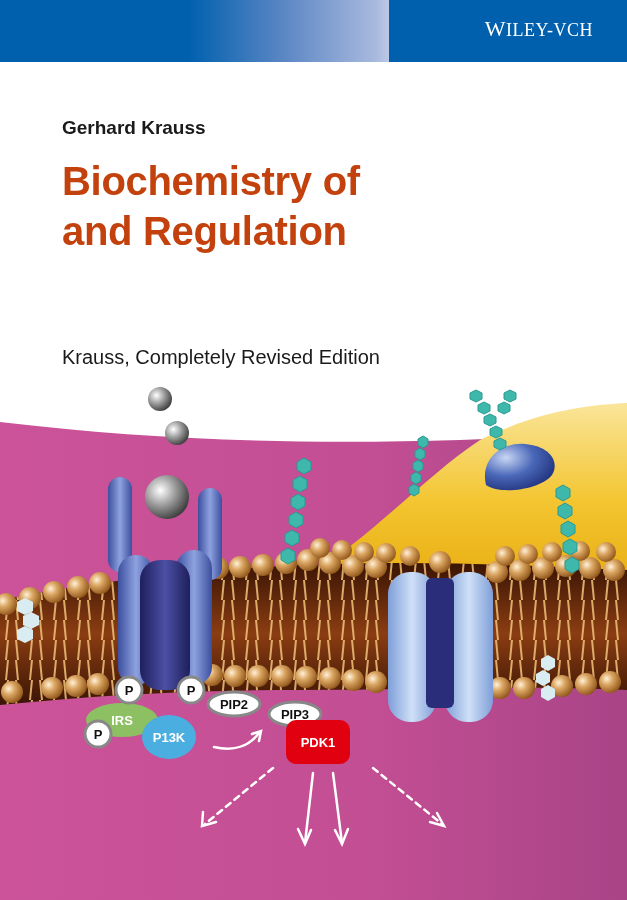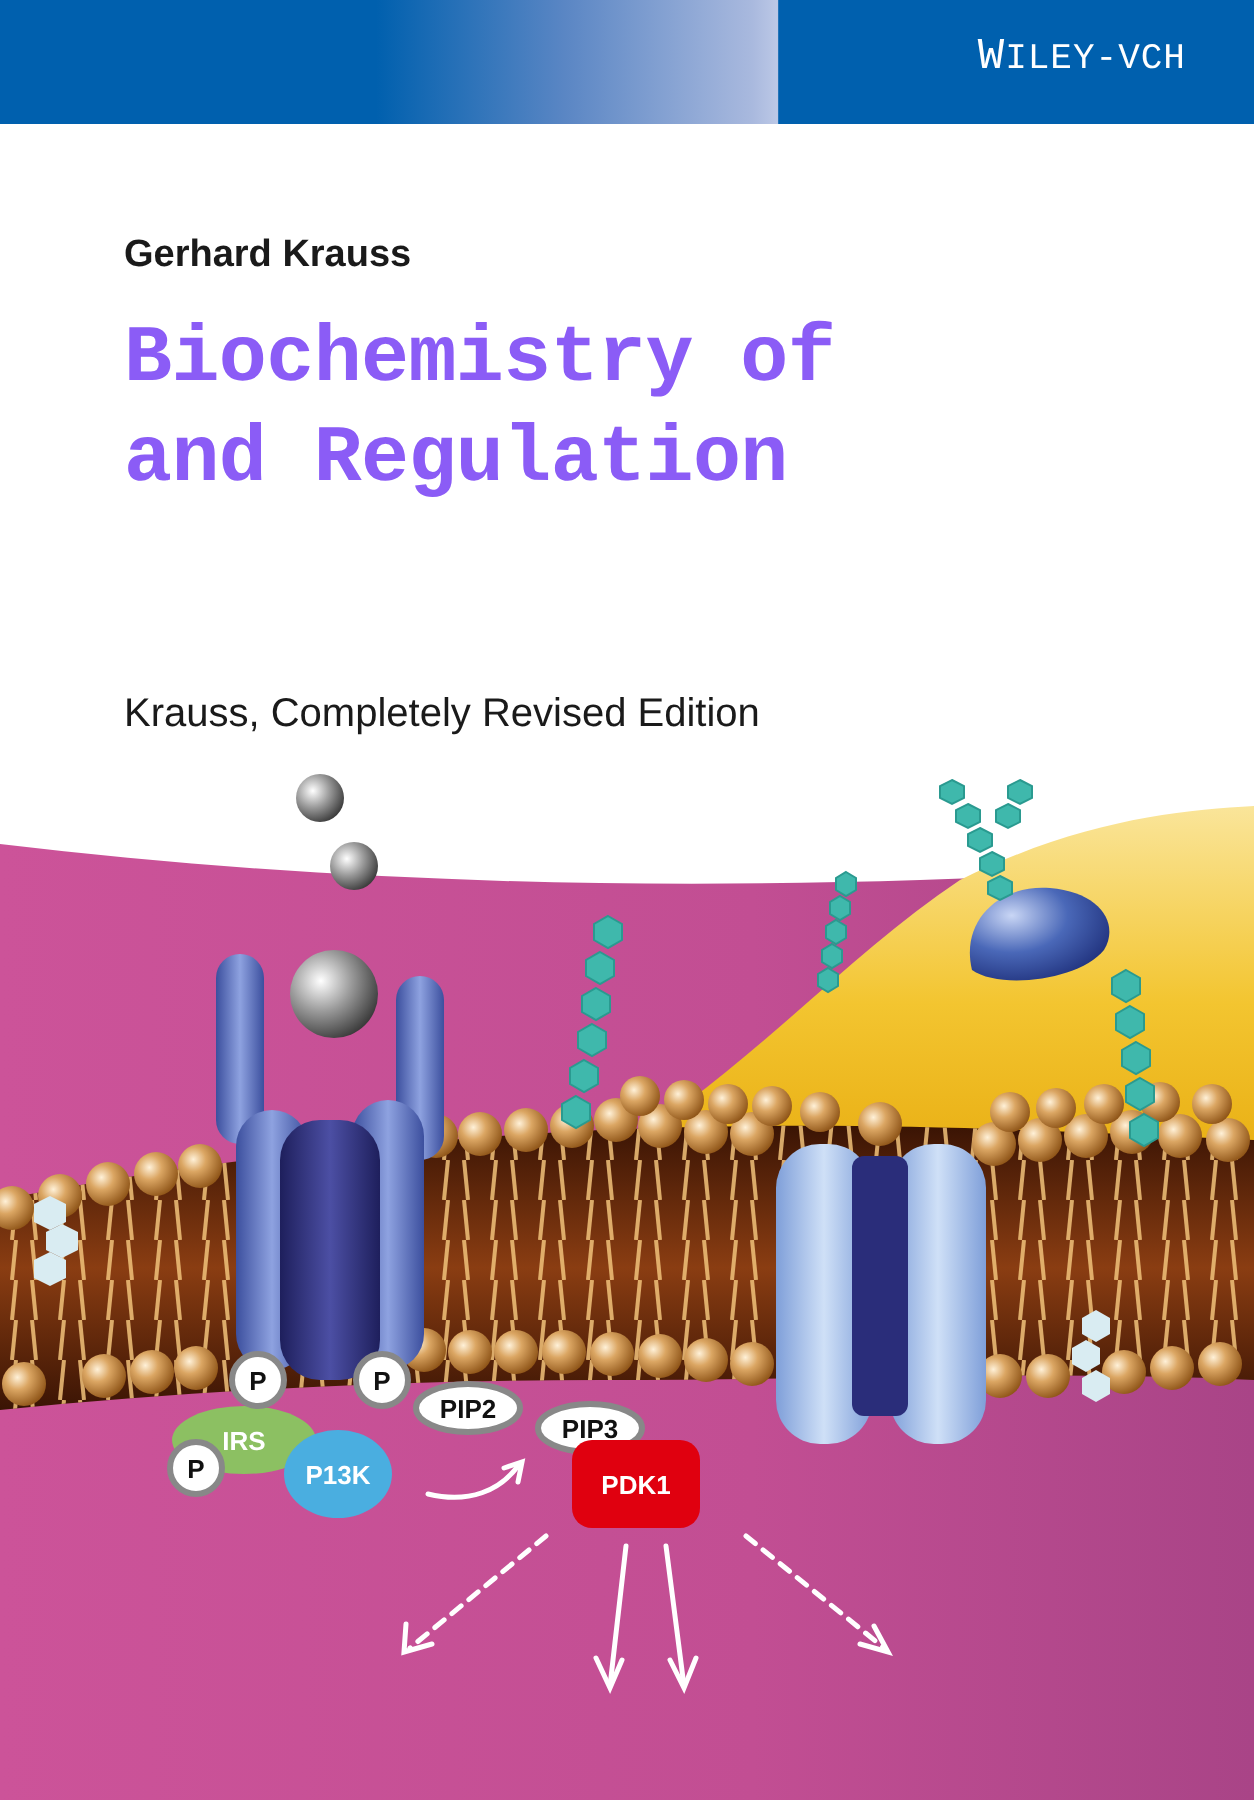--- a/index.html
+++ b/index.html
@@ -1,22 +1,22 @@
 <!DOCTYPE html>
 <html><head>
 <meta charset="utf-8">
 <style>
   html, body { margin:0; padding:0; }
   body { width:627px; height:900px; position:relative; overflow:hidden; background:#ffffff; font-family:"Liberation Sans", sans-serif; }
   .topbar { position:absolute; left:0; top:0; width:627px; height:62px;
     background:linear-gradient(90deg,#0060ae 0%,#0060ae 30%,#5a86c4 45%,#a9b9de 60%,#bcc8e6 62%,#0060ae 62.1%,#0060ae 100%); }
-  .publisher { position:absolute; right:34px; top:16px; color:#fff; font-family:Liberation Mono, monospace; font-size:22px; letter-spacing:0.5px; }
+  .publisher { position:absolute; right:34px; top:16px; color:#fff; font-family:Liberation Serif, serif; font-size:22px; letter-spacing:0.5px; }
   .publisher .sm { font-size:18px; }
   .author { position:absolute; left:62px; top:82px; font-size:19px; font-weight:bold; color:#1a1a1a;margin-top:35px; }
-  .title { position:absolute; left:62px; top:156px; font-size:40px; font-weight:bold; line-height:50px; color:#8b5cf6; letter-spacing:-0.3px;font-family:Liberation Mono, monospace; }
+  .title { position:absolute; left:62px; top:156px; font-size:40px; font-weight:bold; line-height:50px; color:#c2410c; letter-spacing:-0.3px; }
   .subtitle { position:absolute; left:62px; top:346px; font-size:20px; color:#1a1a1a; }
   svg.art { position:absolute; left:0; top:0; }
   .lbl { font-family:"Liberation Sans", sans-serif; font-weight:bold; }
 </style>
 </head>
 <body>
 
 <div class="topbar"></div>
 <div class="publisher"><span>W</span><span class="sm">ILEY</span><span class="sm">-VCH</span></div>
 

